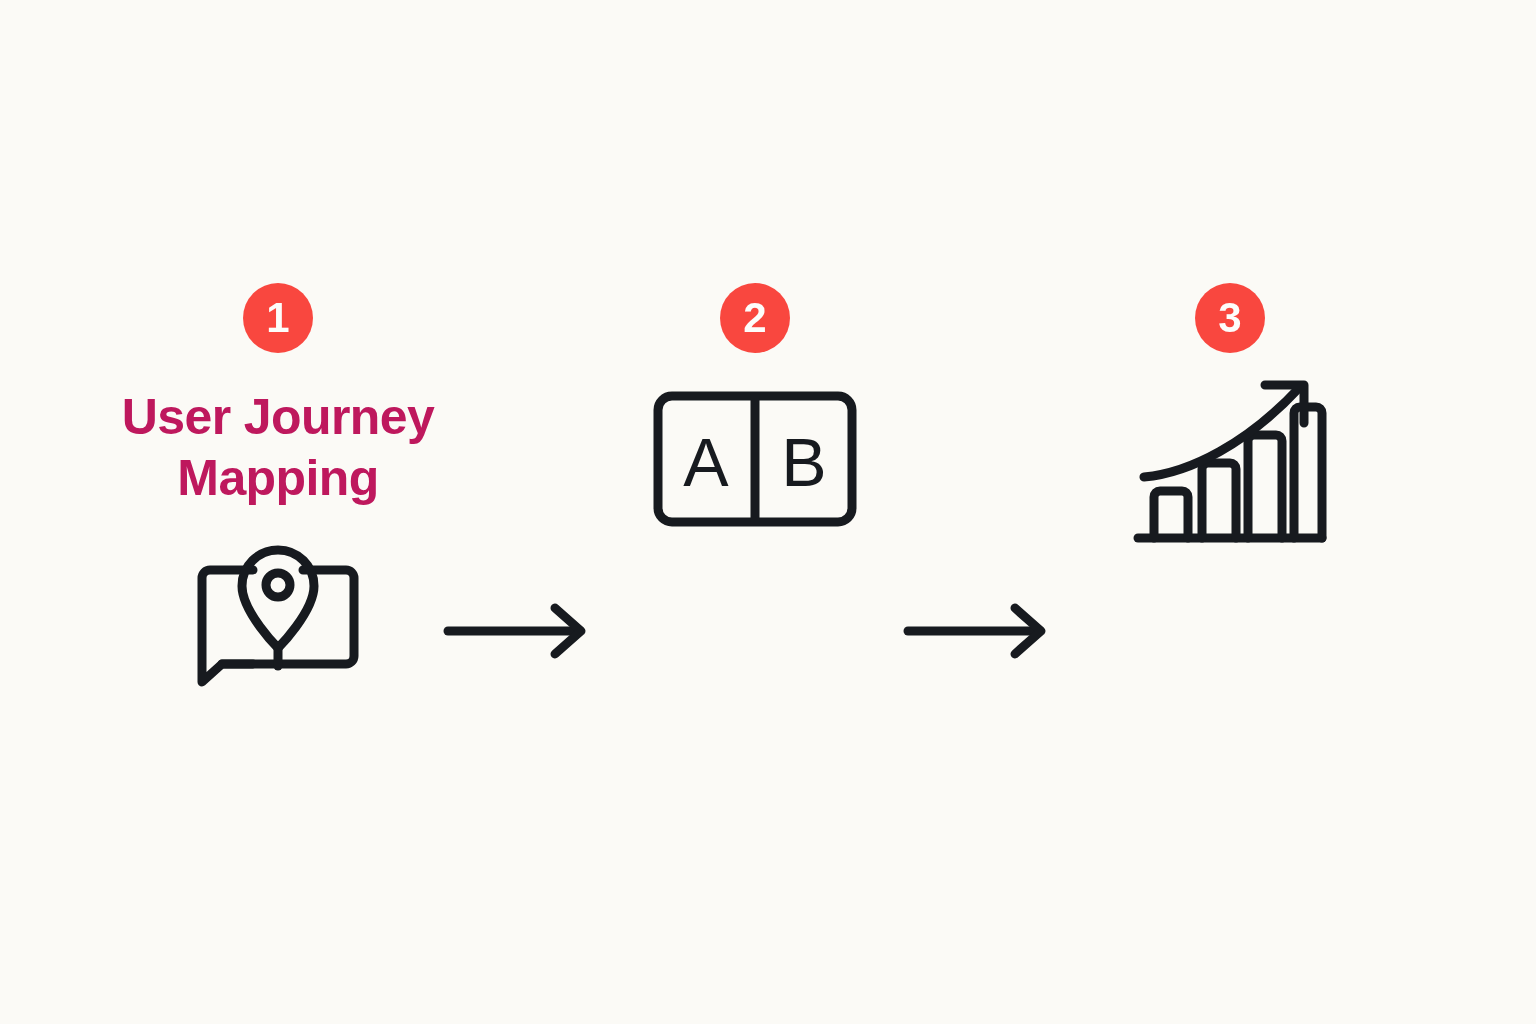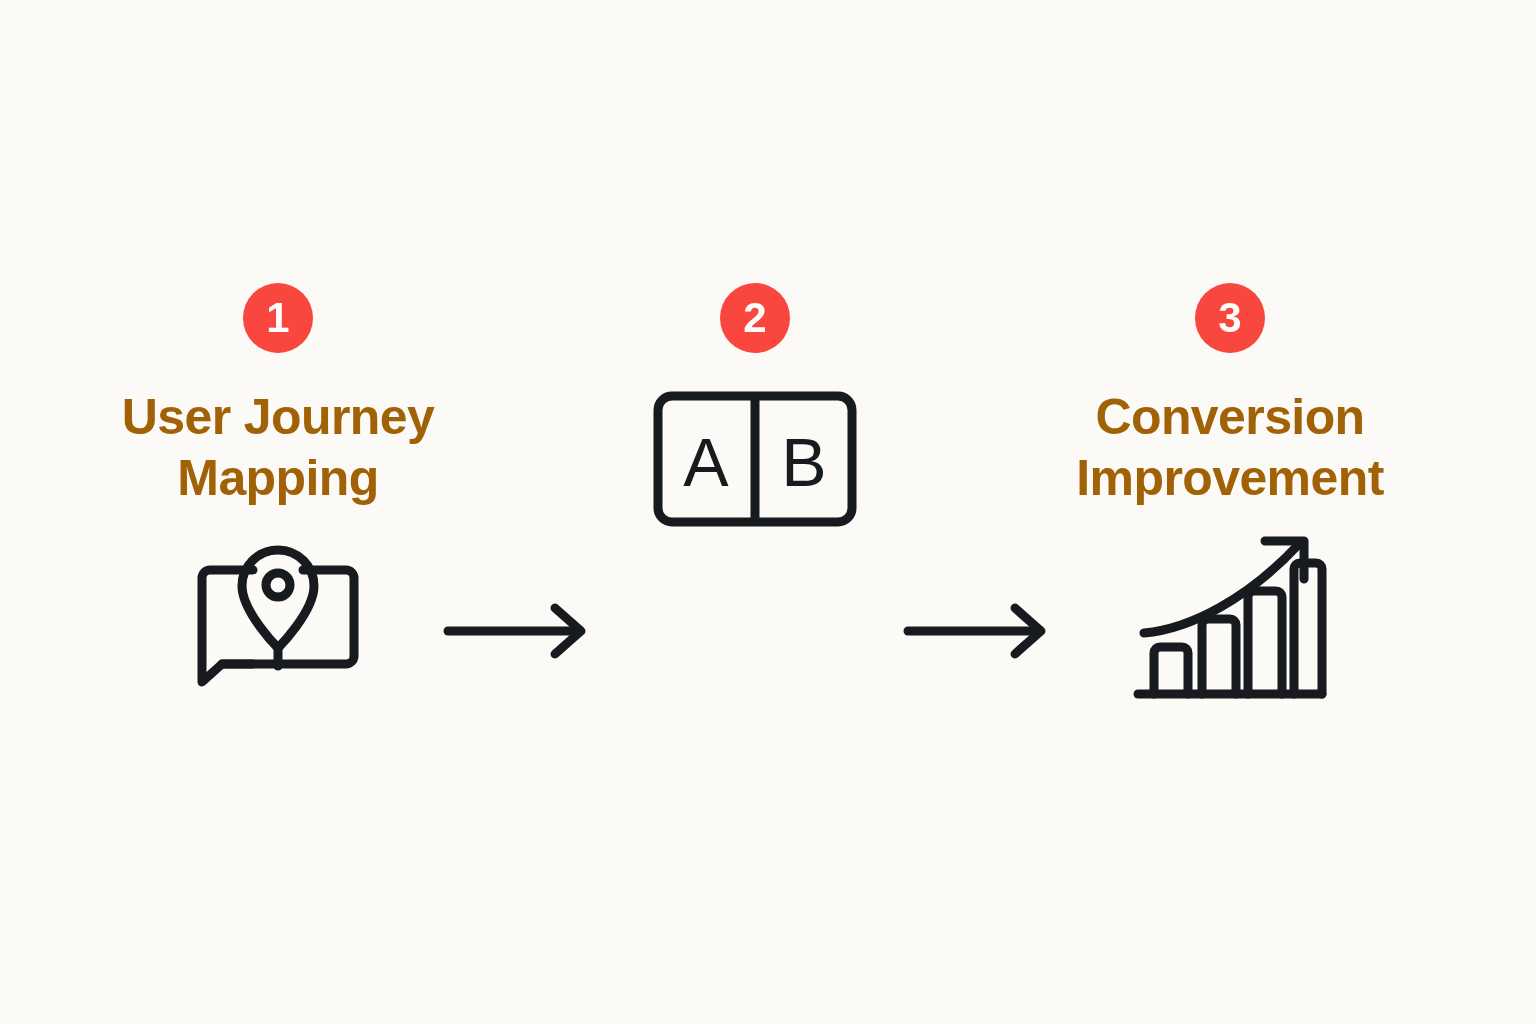--- a/index.html
+++ b/index.html
@@ -60,21 +60,21 @@
     font-family: "Liberation Sans", sans-serif;
     box-sizing: border-box;
   }
 
   
   .step-title {
     margin-top: 34px;
     font-size: 50px;
     font-weight: 700;
     line-height: 61px;
-    color: #a16207;
+    color: #be185d;
     text-align: center;
     letter-spacing: -0.6px;
     white-space: pre-line;
     font-family: "Liberation Sans", sans-serif;
   }
 
   
   .icon-slot {
     margin-top: 26px;
     height: 160px;
@@ -134,22 +134,20 @@
             <line x1="102" y1="5" x2="102" y2="131" stroke="#171a1f" stroke-width="9"></line>
             <text x="53" y="95" text-anchor="middle" font-family="Liberation Sans, sans-serif" font-size="68" fill="#171a1f">A</text>
             <text x="151" y="95" text-anchor="middle" font-family="Liberation Sans, sans-serif" font-size="68" fill="#171a1f">B</text>
           </svg>
         </span>
       </div>
     </div>
 
     <div class="step step-3">
       <div class="badge">3</div>
-      <div class="step-title">Conversion
-Improvement</div>
       <div class="icon-slot">
         <span>
           <svg width="196" height="172" viewBox="0 0 196 172" fill="none" stroke="#171a1f" stroke-width="9" stroke-linecap="round" stroke-linejoin="round">
 
             <path d="M6 165 H190"></path>
 
             <path d="M22 165 V124 a6 6 0 0 1 6 -6 H50 a6 6 0 0 1 6 6 V165"></path>
 
             <path d="M70 165 V96 a6 6 0 0 1 6 -6 H98 a6 6 0 0 1 6 6 V165"></path>
 

